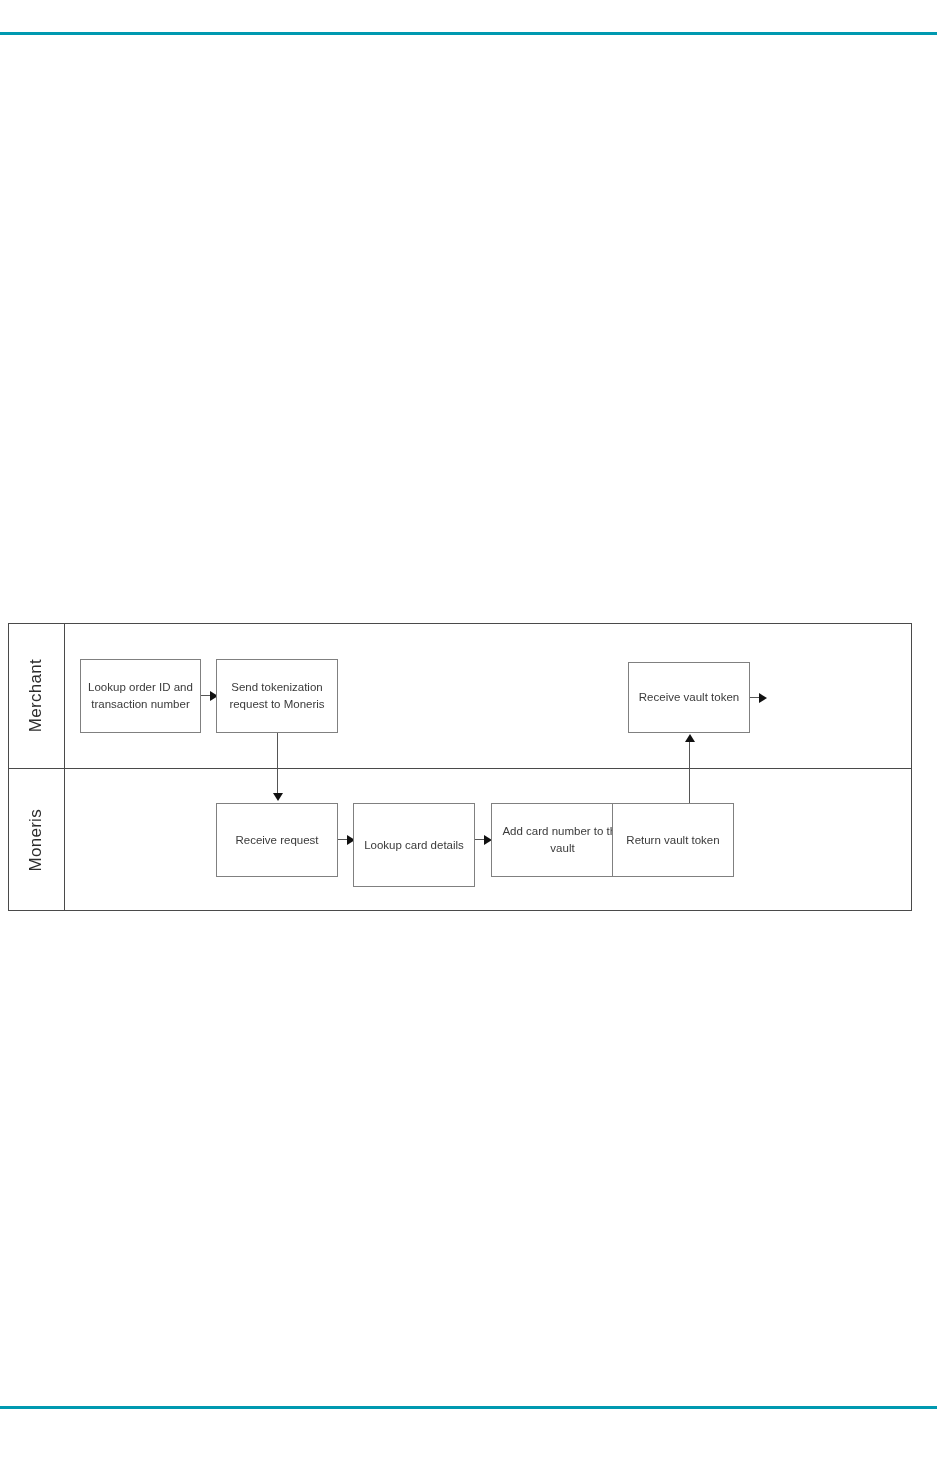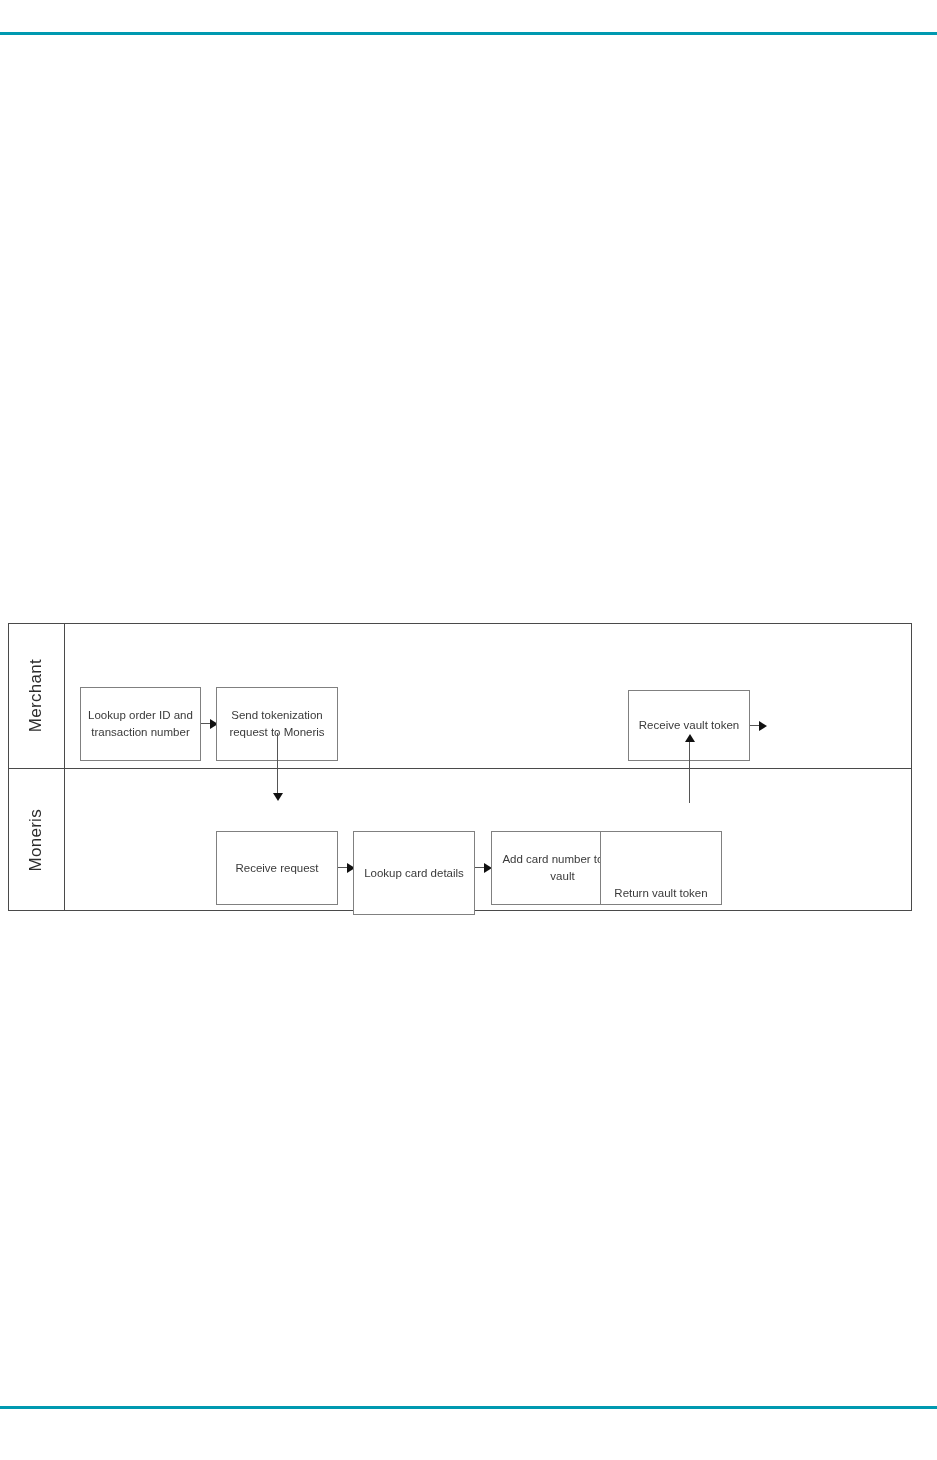--- a/index.html
+++ b/index.html
@@ -87,21 +87,20 @@
     letter-spacing: 0.3px;
     white-space: nowrap;
   }
 
   .lane-body {
     position: absolute;
     left: 56px;
     top: 0;
     right: 0;
     height: 100%;
-    margin-top: 28px;
   }
 
   
   .node {
     position: absolute;
     box-sizing: border-box;
     border: 1.4px solid #808080;
     background: #ffffff;
     display: flex;
     align-items: center;
@@ -203,21 +202,21 @@
       <div class="conn h" style="left:411px; top:70px; width:12px;"></div>
       <div class="arrowhead right" style="left:420px; top:66px;"></div>
 
       <div class="node" style="left:427px; top:34px; width:143px; height:74px;">
         <span>Add card number to the vault</span>
       </div>
 
       <div class="conn h" style="left:548px; top:70px; width:12px;"></div>
       <div class="arrowhead right" style="left:557px; top:66px;"></div>
 
-      <div class="node" style="left:536px; top:34px; width:122px; height:74px;align-items:flex-end;">
+      <div class="node" style="left:548px; top:34px; width:122px; height:74px;">
         <span>Return vault token</span>
       </div>
 
     </div>
   </div>
 
   <div class="conn v" style="left:269px; top:110px; height:62px;"></div>
   <div class="arrowhead down" style="left:265px; top:170px;"></div>
 
   <div class="conn v" style="left:681px; top:118px; height:62px;"></div>

